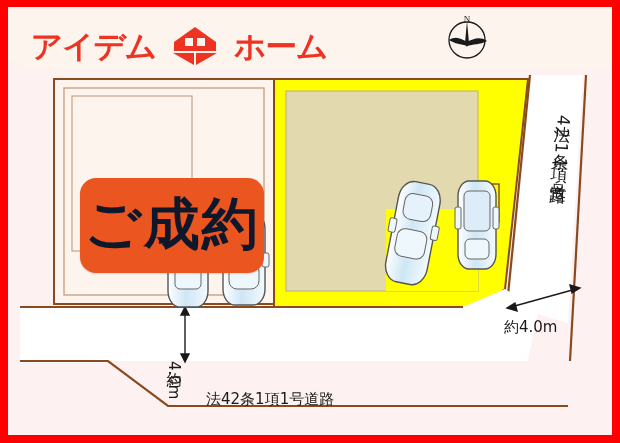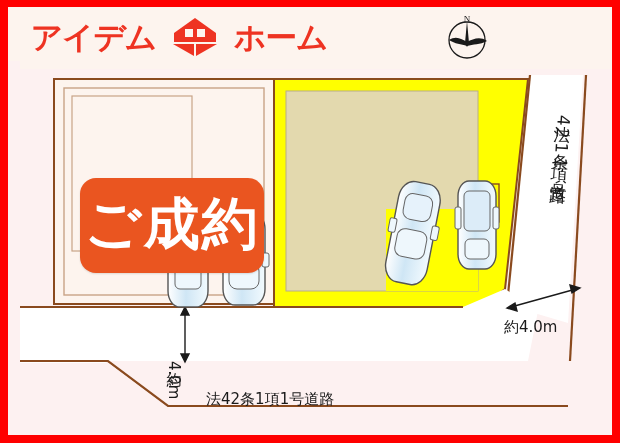--- a/index.html
+++ b/index.html
@@ -19,21 +19,21 @@
   }
 
   
   .header-band{
     position:absolute;left:0;top:0;width:604px;height:62px;
     background:#fdf4ee;
   }
 
   
   .logo{
-    position:absolute;left:24px;top:8px;
+    position:absolute;left:24px;top:17px;
     height:44px;
     display:flex;align-items:center;gap:16px;
     color:#ee3322;
     font-weight:bold;
     letter-spacing:-1px;
   }
   .logo-text{
     font-size:31px;line-height:31px;
     color:#ee3322;
     font-family:"DejaVu Sans",sans-serif;
@@ -98,21 +98,21 @@
   
   .badge{
     position:absolute;left:72px;top:117px;
     width:184px;height:95px;
     background:#ea5520;
     border-radius:16px;
     display:flex;align-items:center;justify-content:center;
     box-shadow:0 1px 2px rgba(0,0,0,.12);
   }
   .badge span{
-    color:#ffffff;
+    color:#0f172a;
     font-size:56px;
     font-weight:bold;
     font-family:"DejaVu Sans",sans-serif;
     letter-spacing:2px;
     line-height:56px;
     padding-bottom:4px;
   }
 </style>
 </head>
 <body>

